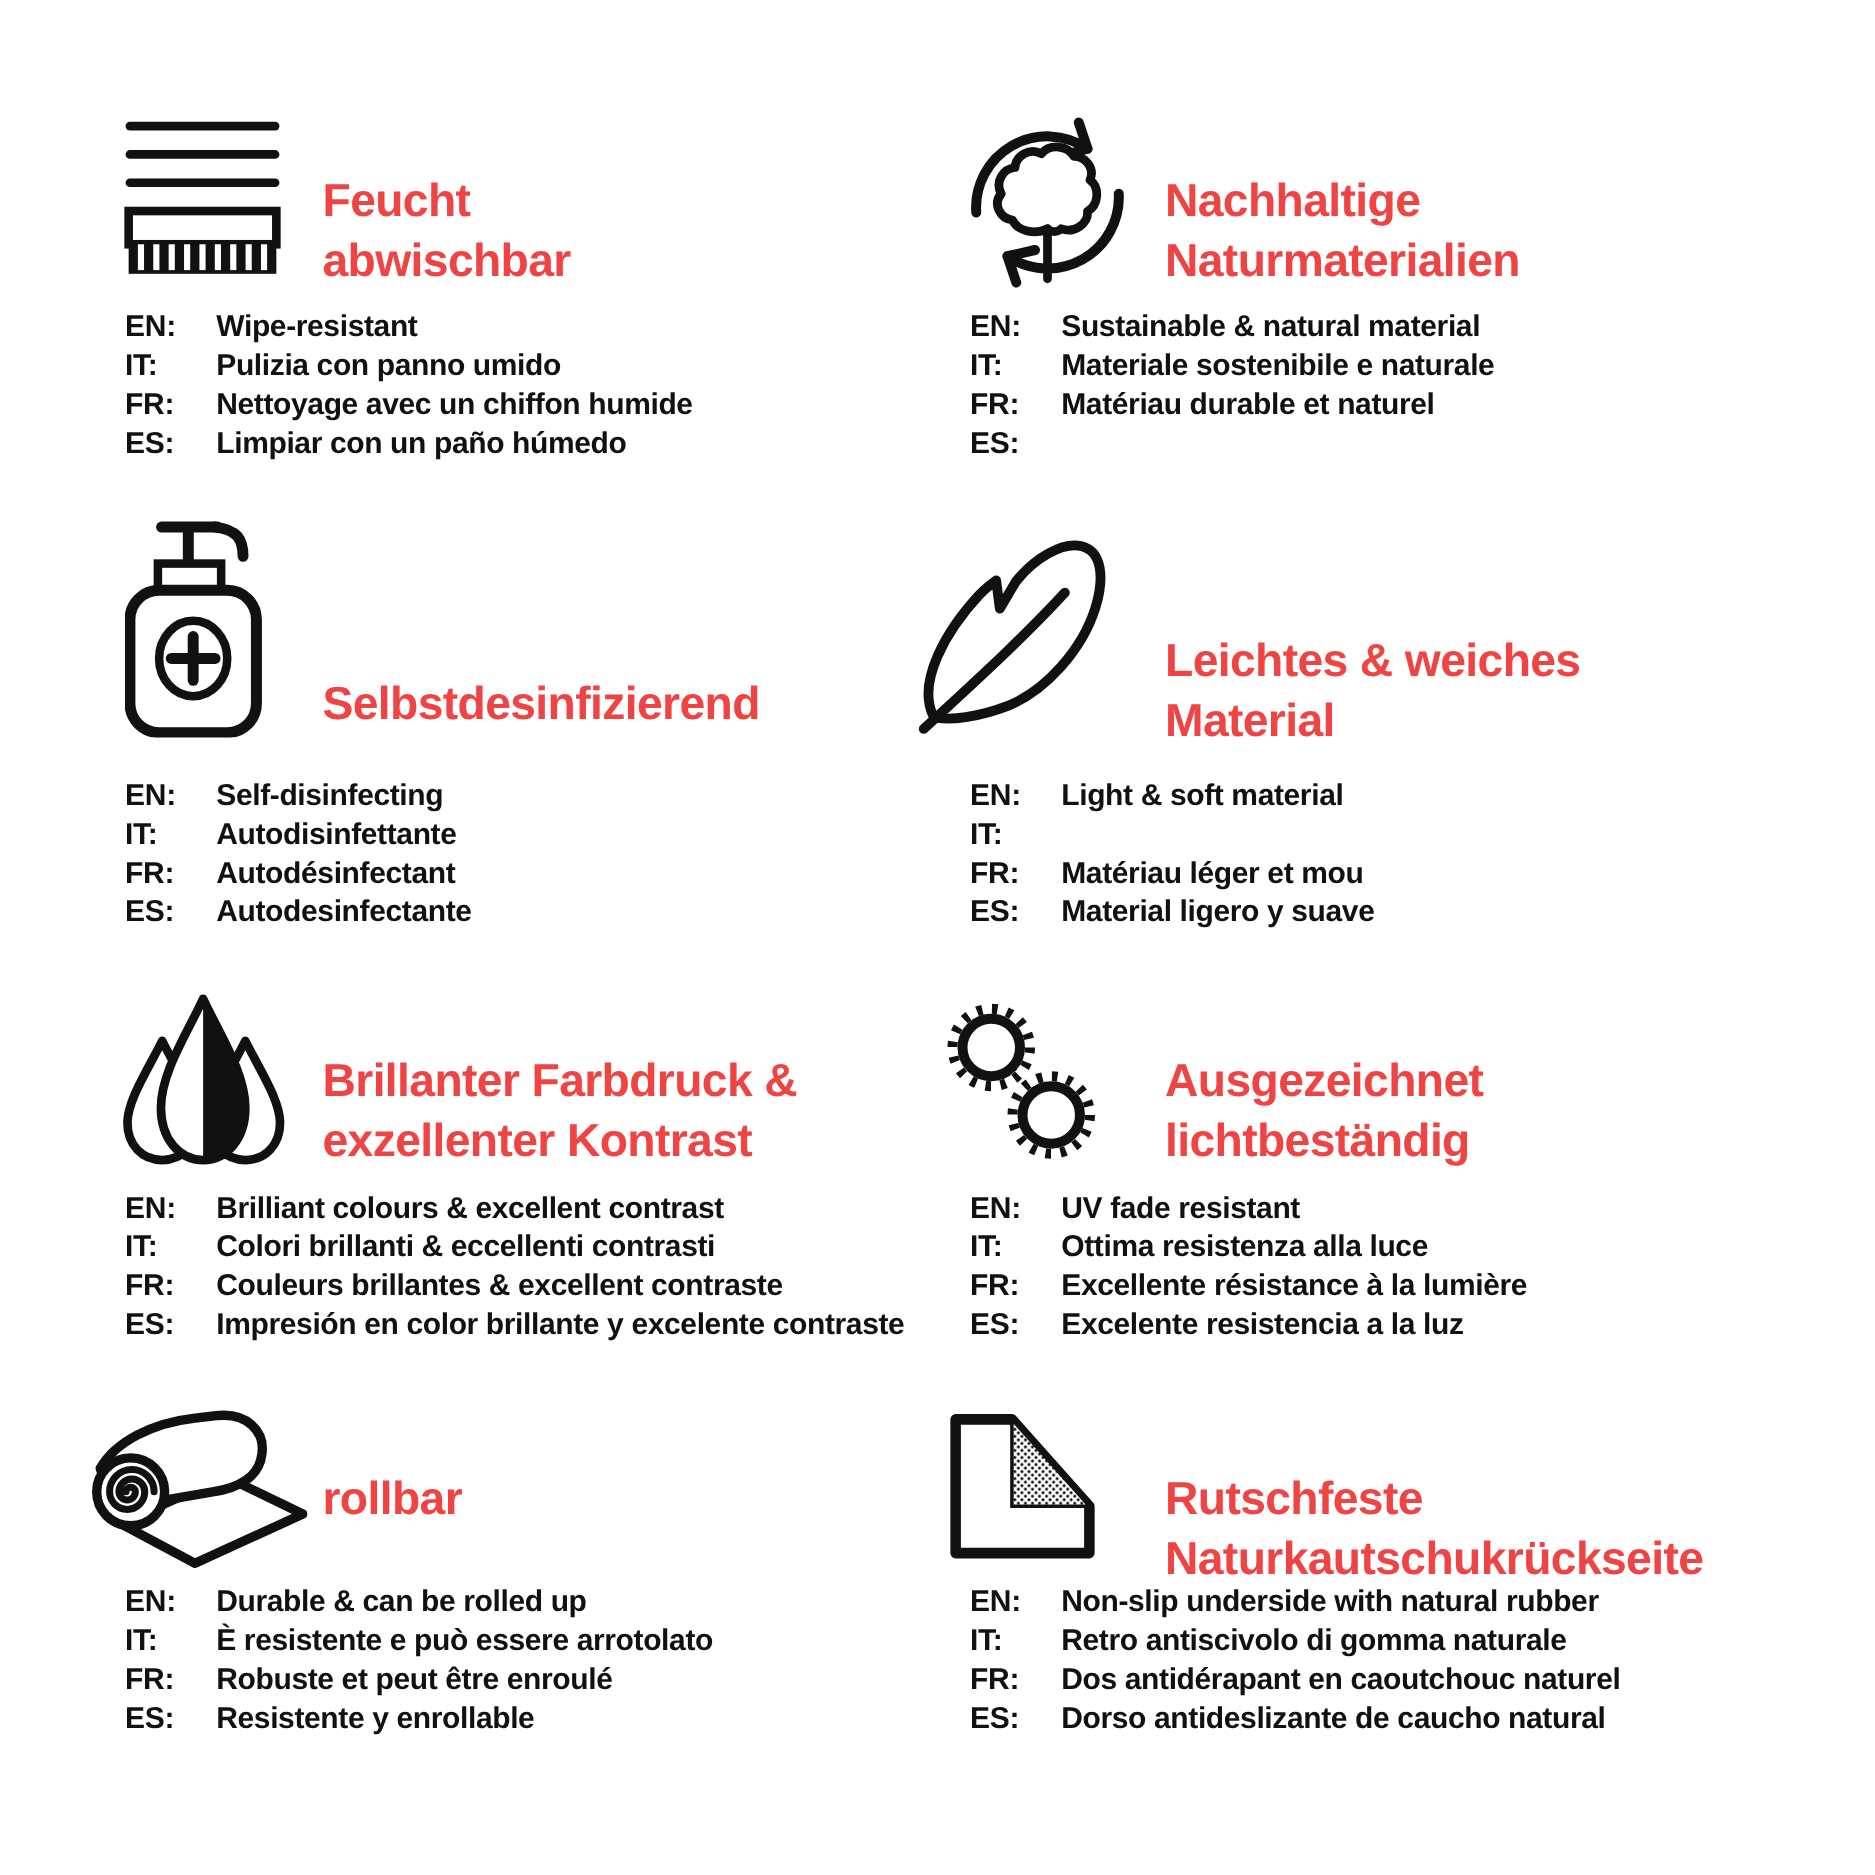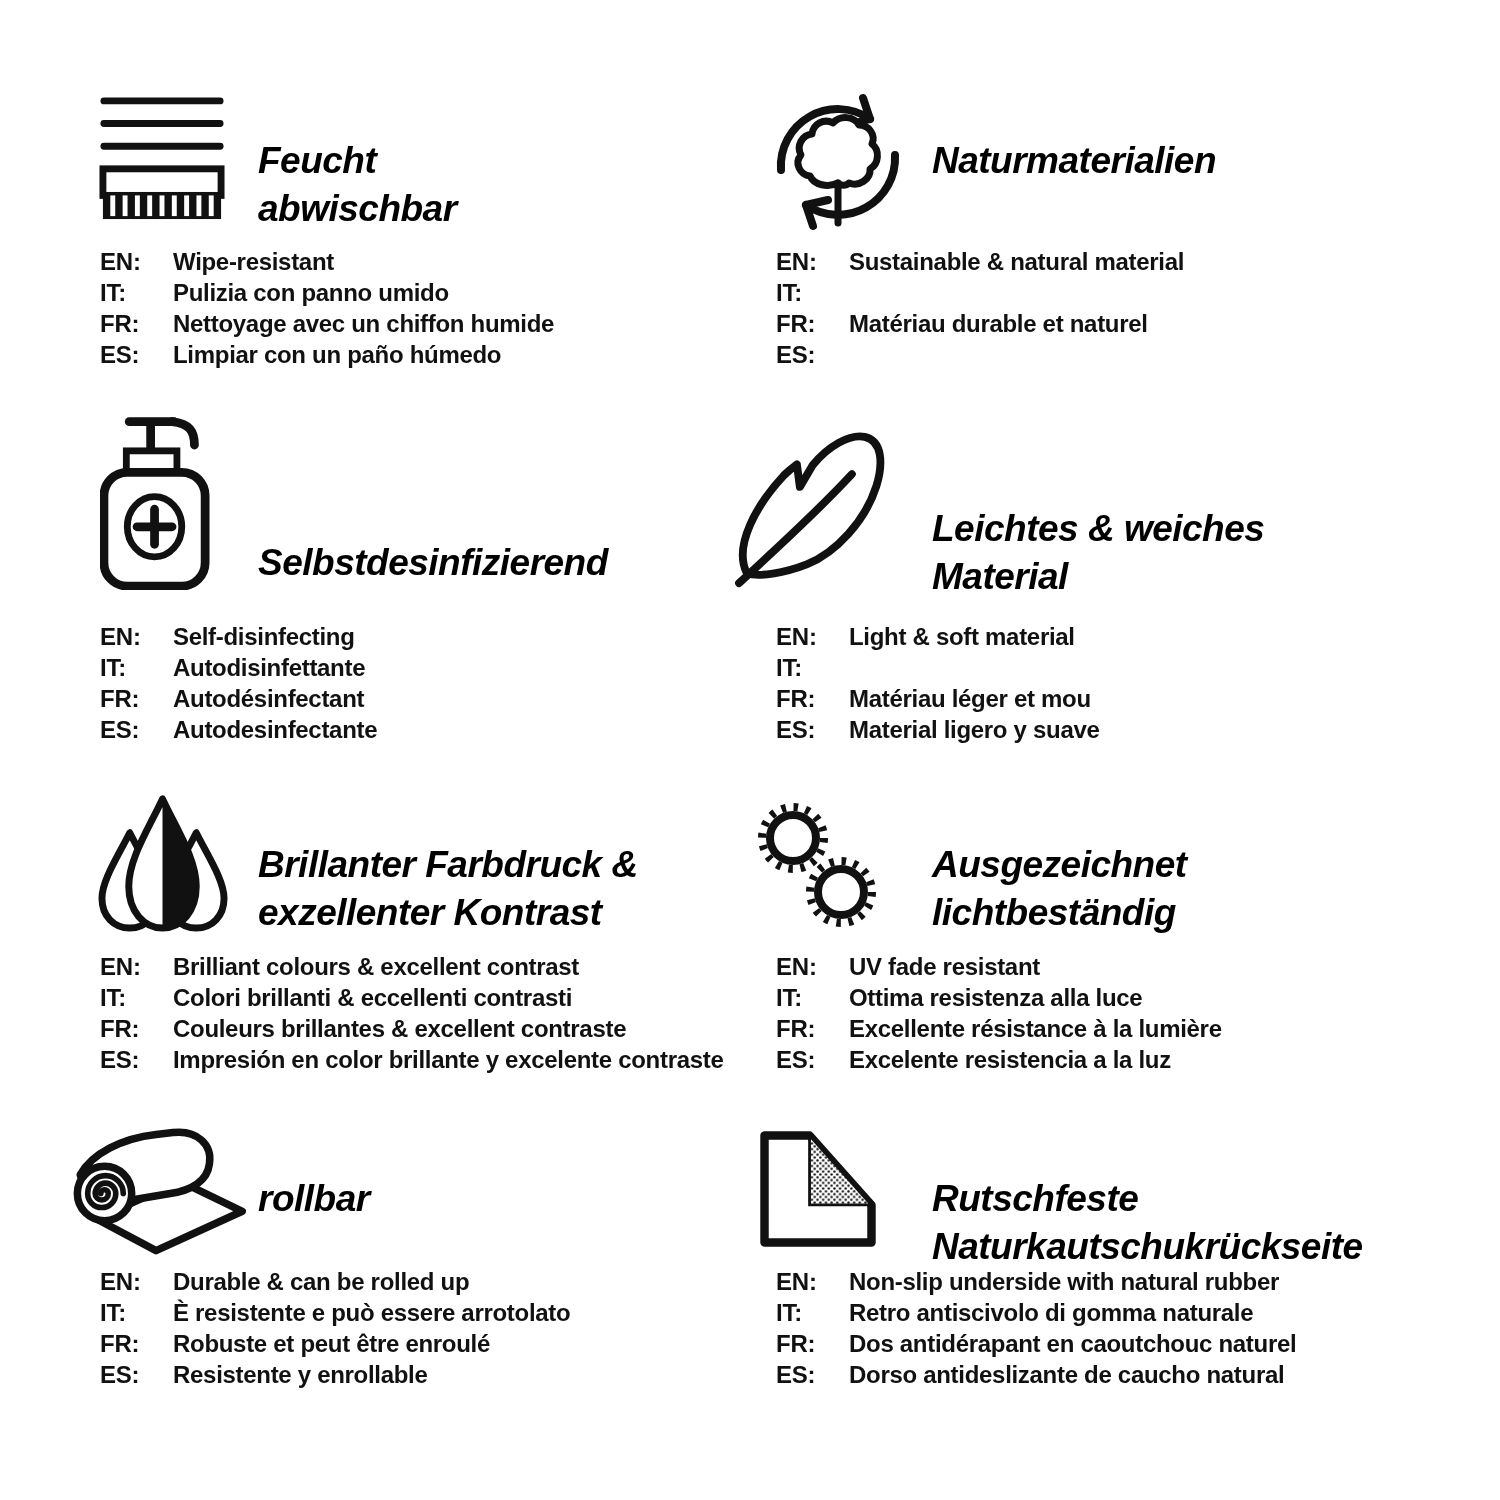--- a/index.html
+++ b/index.html
@@ -5,21 +5,21 @@
   html,body{margin:0;padding:0;background:#ffffff;}
   .page{
     position:relative;width:1500px;height:1500px;background:#ffffff;
     font-family:"Liberation Sans",sans-serif;color:#111111;overflow:hidden;
   }
   .sec{position:absolute;width:720px;height:380px;}
   .icon{position:absolute;}
   .icon svg{display:block;}
   .title{
     position:absolute;font-size:37px;font-weight:700;line-height:48px;
-    letter-spacing:-0.5px;color:#000000;white-space:nowrap;font-style:italic;
+    letter-spacing:-0.5px;color:#ef4444;white-space:nowrap;
   }
   .title span{display:block;}
   .trans{position:absolute;font-size:24px;line-height:31px;}
   .trow{display:flex;white-space:nowrap;}
   .lang{flex:0 0 73px;width:73px;font-weight:700;letter-spacing:-0.2px;}
   .tval{font-weight:600;letter-spacing:-0.3px;}
 
   
   #s1{left:95px;top:90px;}   #s2{left:755px;top:90px;}
   #s3{left:95px;top:405px;}  #s4{left:755px;top:405px;}
@@ -95,29 +95,31 @@
           <path d="M 13,78 A 57,57 0 0 1 102,27"></path>
           <path d="M 102,27 L 95,6 M 102,27 L 80,33"></path>
           <path d="M 127,63 A 57,57 0 0 1 38,113"></path>
           <path d="M 38,113 L 45,134 M 38,113 L 60,108"></path>
         </g>
         <path d="M 70,91 C 60,96 46,93 42,84 C 32,83 26,71 33,63 C 28,54 34,43 44,42 C 45,32 56,26 65,31 C 72,23 86,24 91,33 C 101,33 108,43 104,52 C 112,58 111,72 102,77 C 103,87 91,95 81,91 C 78,94 73,94 70,91 Z" fill="#fff" stroke="#111" stroke-width="7" stroke-linejoin="round"></path>
         <line x1="70" y1="91" x2="70" y2="131" stroke="#111" stroke-width="7" stroke-linecap="round"></line>
       </svg>
     </div>
     <h2 class="title">
+      <span>Nachhaltige</span>
         <span>Naturmaterialien</span>
     </h2>
     <div class="trans">
       <div class="trow">
           <span class="lang">EN:</span>
           <span class="tval">Sustainable &amp; natural material</span>
         </div>
       <div class="trow">
           <span class="lang">IT:</span>
+          <span class="tval">Materiale sostenibile e naturale</span>
         </div>
       <div class="trow">
           <span class="lang">FR:</span>
           <span class="tval">Matériau durable et naturel</span>
         </div>
       <div class="trow">
           <span class="lang">ES:</span>
         </div>
     </div>
   </section>

